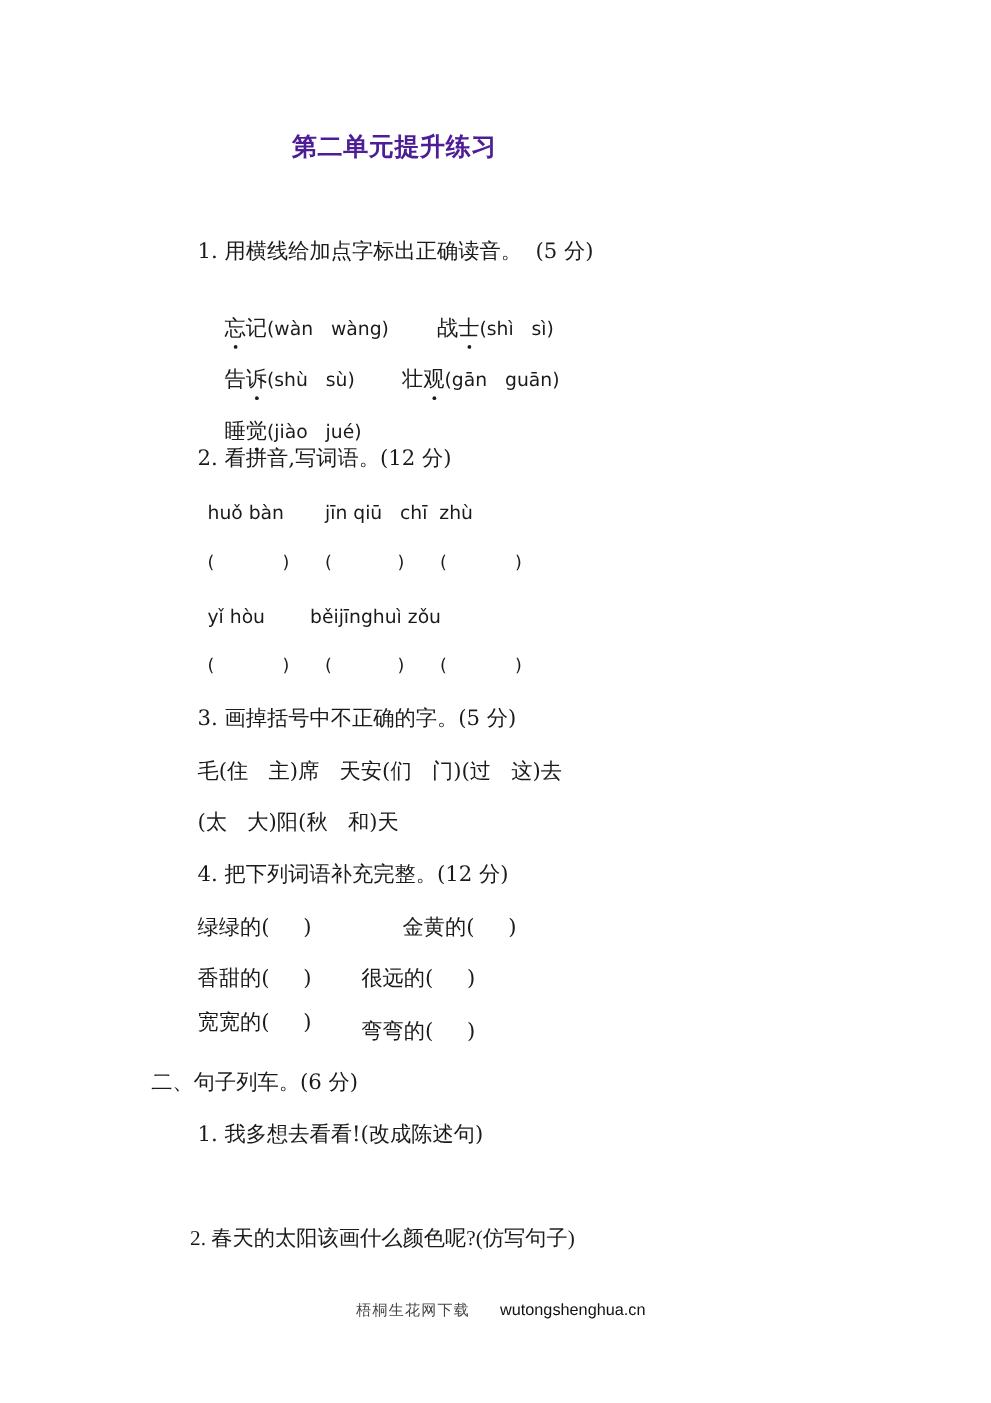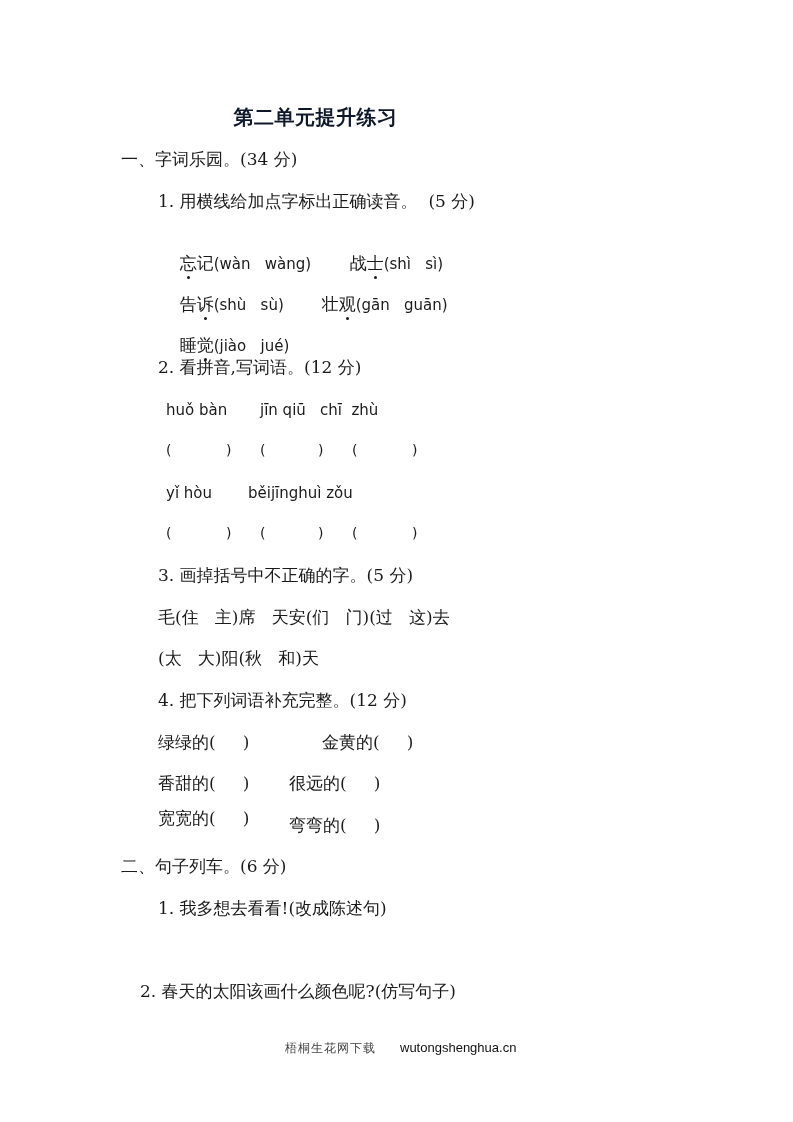--- a/index.html
+++ b/index.html
@@ -30,21 +30,21 @@
     .title {
       position: absolute;
       top: 104px;
       left: 0;
       width: 631px;
       text-align: center;
       font-size: 20px;
       font-weight: bold;
       font-family: "DejaVu Sans", "Liberation Sans", sans-serif;
       letter-spacing: 0.5px;
-      color: #0f172a;
+      color: #4c1d95;
     }
     .sans {
       font-family: "DejaVu Sans", "Liberation Sans", sans-serif;
       font-size: 15px;
     }
     .dotted {
       position: relative;
       display: inline-block;
     }
     .dotted::after {
@@ -89,21 +89,20 @@
       font-size: 13px;
     }
   </style>
 </head>
 <body>
 
 <div class="page">
 
   <div class="title">第二单元提升练习</div>
 
-  <div class="line" style="top:148px; left:121px;">一、字词乐园。(34 分)</div>
 
   <div class="line" style="top:190px; left:158px;">1. 用横线给加点字标出正确读音。  (5 分)</div>
 
   <div class="line" style="top:230px; left:158px;">
     <span class="dotted">忘</span><span>记</span><span class="sans">(wàn   wàng)</span>
   </div>
   <div class="line" style="top:230px; left:328px;">
     <span>战</span><span class="dotted">士</span><span class="sans">(shì   sì)</span>
   </div>
 
@@ -155,17 +154,17 @@
   <div class="line" style="top:731px; left:289px;margin-left:33px;">金黄的(     )</div>
 
   <div class="line" style="top:772px; left:158px;">香甜的(     )</div>
   <div class="line" style="top:772px; left:289px;">很远的(     )</div>
 
   <div class="line" style="top:776px; left:158px;margin-top:31px;">宽宽的(     )</div>
   <div class="line" style="top:814px; left:289px;">弯弯的(     )</div>
 
   <div class="line" style="top:855px; left:121px;">二、句子列车。(6 分)</div>
   <div class="line" style="top:897px; left:158px;text-align:center;">1. 我多想去看看!(改成陈述句)</div>
-  <div class="line" style="top:980px; left:140px;">2. 春天的太阳该画什么颜色呢?(仿写句子)</div>
+  <div class="line" style="top:980px; left:152px;font-family:Liberation Serif, serif;">2. 春天的太阳该画什么颜色呢?(仿写句子)</div>
 
   <div class="footer"><span class="cn">梧桐生花网下载</span><span class="url">wutongshenghua.cn</span></div>
 
 </div>
 
 </body></html>

